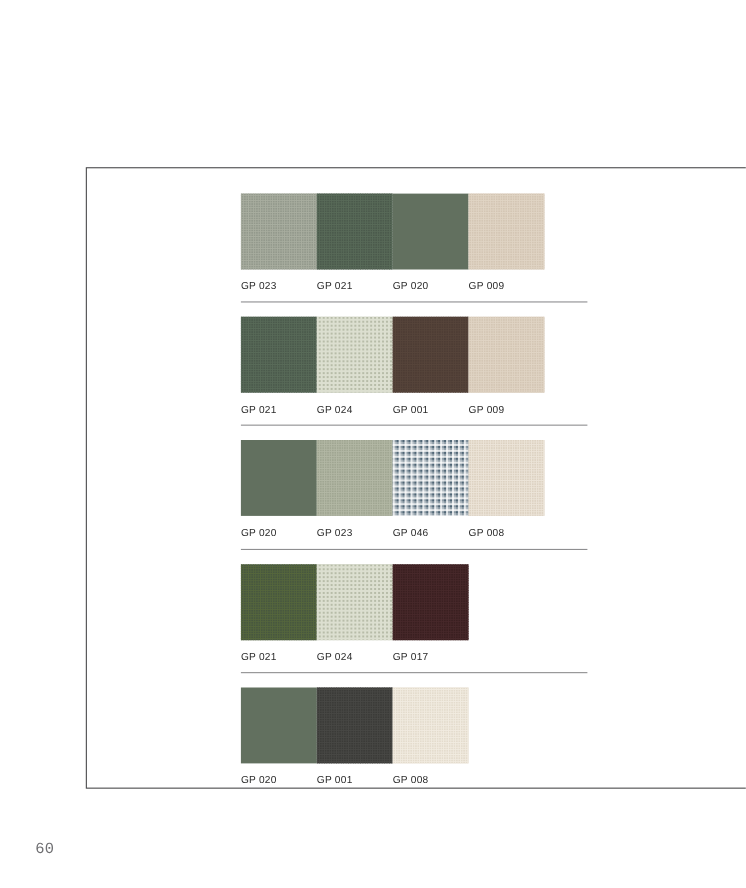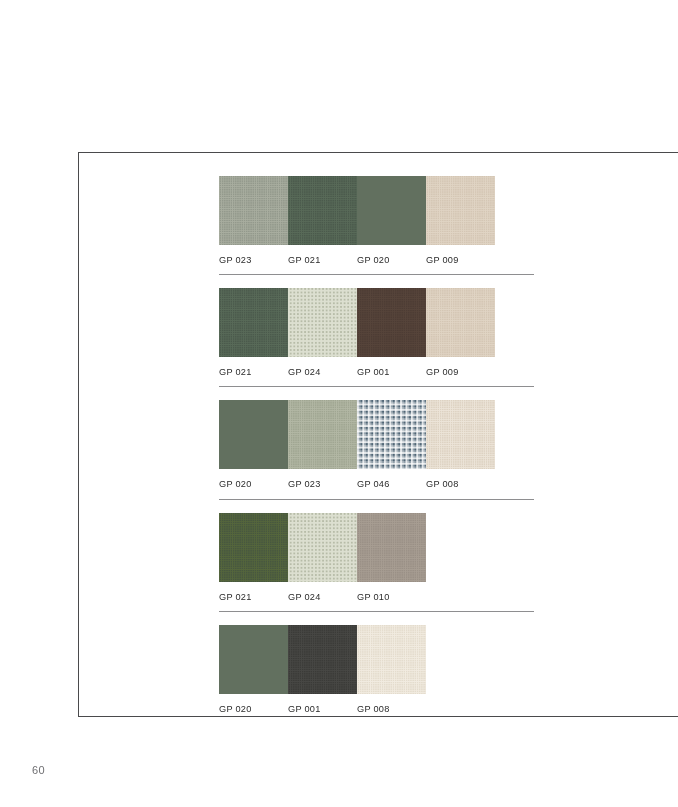--- a/index.html
+++ b/index.html
@@ -76,23 +76,24 @@
     width: 315px;
   }
 
   .row-rule.last { visibility: hidden; }
 
   
   #page-number {
     position: absolute;
     left: 32px;
     top: 764px;
-    font-size: 11px;
+    font-size: 14px;
     color: #6f6f72;
     letter-spacing: 0.3px;
+    font-family: Liberation Mono, monospace;
   }
 </style>
 </head>
 <body>
 
 <div id="page-frame"></div>
 
 <div id="swatch-grid">
     <div class="swatch-row">
       <div class="swatch-cells">
@@ -161,22 +162,22 @@
       <div class="swatch-cells">
         <div class="swatch-cell">
           <span class="swatch-chip" style="background-color: rgb(71, 87, 63); background-image: repeating-linear-gradient(90deg, rgb(85, 102, 60) 0px, rgb(85, 102, 60) 1px, rgba(0, 0, 0, 0) 1px, rgba(0, 0, 0, 0) 2.2px), repeating-linear-gradient(0deg, rgb(85, 102, 60) 0px, rgb(85, 102, 60) 1px, rgba(0, 0, 0, 0) 1px, rgba(0, 0, 0, 0) 2.2px); background-size: 2.2px 2.2px;"></span>
           <span class="swatch-label">GP 021</span>
         </div>
         <div class="swatch-cell">
           <span class="swatch-chip" style="background-color: rgb(183, 188, 168); background-image: repeating-linear-gradient(90deg, rgb(220, 223, 208) 0px, rgb(220, 223, 208) 1.6px, rgba(0, 0, 0, 0) 1.6px, rgba(0, 0, 0, 0) 3.6px), repeating-linear-gradient(0deg, rgb(220, 223, 208) 0px, rgb(220, 223, 208) 1.6px, rgba(0, 0, 0, 0) 1.6px, rgba(0, 0, 0, 0) 3.6px); background-size: 3.6px 3.6px;"></span>
           <span class="swatch-label">GP 024</span>
         </div>
         <div class="swatch-cell">
-          <span class="swatch-chip" style="background-color: rgb(154, 144, 134); background-image: repeating-linear-gradient(90deg, rgb(167, 157, 146) 0px, rgb(167, 157, 146) 1px, rgba(0, 0, 0, 0) 1px, rgba(0, 0, 0, 0) 2.2px), repeating-linear-gradient(0deg, rgb(167, 157, 146) 0px, rgb(167, 157, 146) 1px, rgba(0, 0, 0, 0) 1px, rgba(0, 0, 0, 0) 2.2px); background-size: 2.2px 2.2px;"></span>
-          <span class="swatch-label">GP 010</span>
+          <span class="swatch-chip" style="background-color: rgb(58, 31, 32); background-image: repeating-linear-gradient(90deg, rgb(71, 40, 42) 0px, rgb(71, 40, 42) 1px, rgba(0, 0, 0, 0) 1px, rgba(0, 0, 0, 0) 2.2px), repeating-linear-gradient(0deg, rgb(71, 40, 42) 0px, rgb(71, 40, 42) 1px, rgba(0, 0, 0, 0) 1px, rgba(0, 0, 0, 0) 2.2px); background-size: 2.2px 2.2px;"></span>
+          <span class="swatch-label">GP 017</span>
         </div>
       </div>
       <div class="row-rule"></div>
     </div>
     <div class="swatch-row">
       <div class="swatch-cells">
         <div class="swatch-cell">
           <span class="swatch-chip" style="background-color: rgb(98, 112, 95); background-image: none;"></span>
           <span class="swatch-label">GP 020</span>
         </div>

